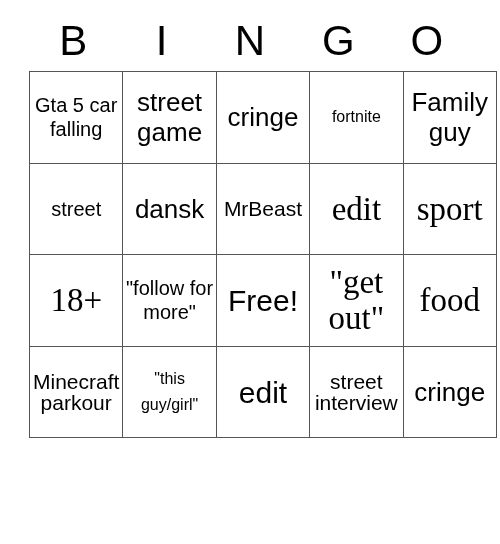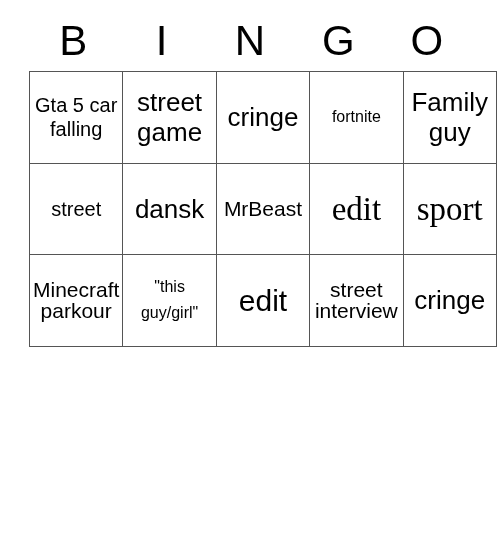--- a/index.html
+++ b/index.html
@@ -118,20 +118,37 @@
           </td>
           <td>
             <span class="cell-text fs-xl">edit</span>
           </td>
           <td>
             <span class="cell-text fs-xl">sport</span>
           </td>
         </tr>
         <tr>
           <td>
+            <span class="cell-text fs-xl">18+</span>
+          </td>
+          <td>
+            <span class="cell-text fs-xs">"follow for more"</span>
+          </td>
+          <td>
+            <span class="cell-text fs-lg">Free!</span>
+          </td>
+          <td>
+            <span class="cell-text fs-xl">"get out"</span>
+          </td>
+          <td>
+            <span class="cell-text fs-xl">food</span>
+          </td>
+        </tr>
+        <tr>
+          <td>
             <span class="cell-text fs-xxs">Minecraft parkour</span>
           </td>
           <td>
             <span class="cell-text fs-sm">"this guy/girl"</span>
           </td>
           <td>
             <span class="cell-text fs-lg">edit</span>
           </td>
           <td>
             <span class="cell-text fs-xxs">street interview</span>

